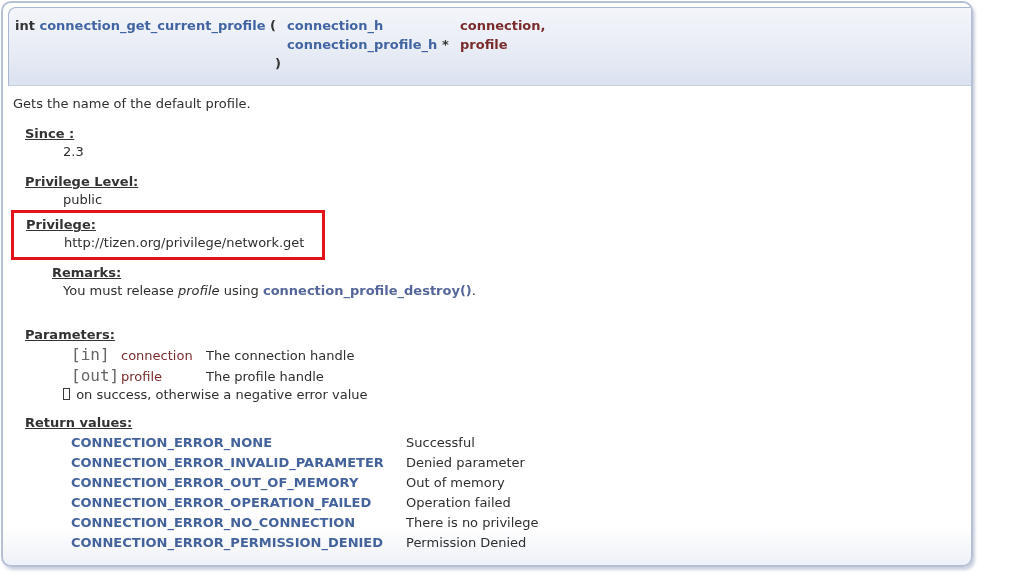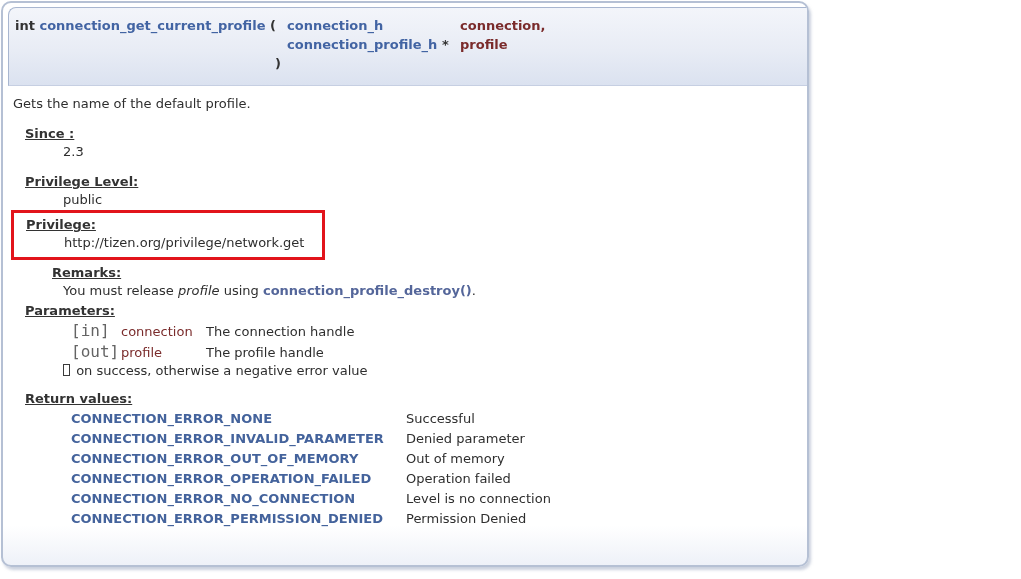--- a/index.html
+++ b/index.html
@@ -7,21 +7,21 @@
   body {
     width: 1021px; height: 579px;
     font-family: "DejaVu Sans", "Liberation Sans", sans-serif;
     font-size: 13px; color: #2e2e2e;
     overflow: hidden; position: relative;
   }
 
   
   .frame {
     position: absolute; left: 1px; top: 1px;
-    width: 808px; height: 566px;
+    width: 972px; height: 566px;
     border: 2px solid #b5c0d4;
     border-radius: 10px;
     box-shadow: 2px 3px 3px rgba(160,172,195,0.55);
     background: linear-gradient(180deg, #ffffff 93%, #eef1f8 100%);
     overflow: hidden;
   }
 
   
   .memproto {
     margin: 4px 0 0 5px;
@@ -51,21 +51,21 @@
   .dd { margin: 0 0 0 50px; }
 
   .privilege-box {
     display: table;
     border: 3px solid #e2141b;
     margin: 2px 0 0 -2px;
     padding: 0 18px 6px 0;
   }
   .privilege-box .dt { margin-top: 4px; }
   .remarks-dt { margin-top: 5px; margin-left: 39px; }
-  .params-dt { margin-top: 4px; }
+  .params-dt { margin-top: 28px; }
   .retvals-dt { margin-top: 12px; }
 
   .em { font-style: italic; }
   .doc-link { color: #54669a; font-weight: bold; }
 
   .params-table {
     display: grid;
     grid-template-columns: 50px 85px auto;
     margin-left: 58px;
     line-height: 20px;
@@ -171,19 +171,19 @@
     <div class="retvals-table">
       <div><span class="err-link">CONNECTION_ERROR_NONE</span></div>
       <div>Successful</div>
       <div><span class="err-link">CONNECTION_ERROR_INVALID_PARAMETER</span></div>
       <div>Denied parameter</div>
       <div><span class="err-link">CONNECTION_ERROR_OUT_OF_MEMORY</span></div>
       <div>Out of memory</div>
       <div><span class="err-link">CONNECTION_ERROR_OPERATION_FAILED</span></div>
       <div>Operation failed</div>
       <div><span class="err-link">CONNECTION_ERROR_NO_CONNECTION</span></div>
-      <div>Level is no connection</div>
+      <div>There is no privilege</div>
       <div><span class="err-link">CONNECTION_ERROR_PERMISSION_DENIED</span></div>
       <div>Permission Denied</div>
     </div>
 
   </div>
 </div>
 
 </body></html>

